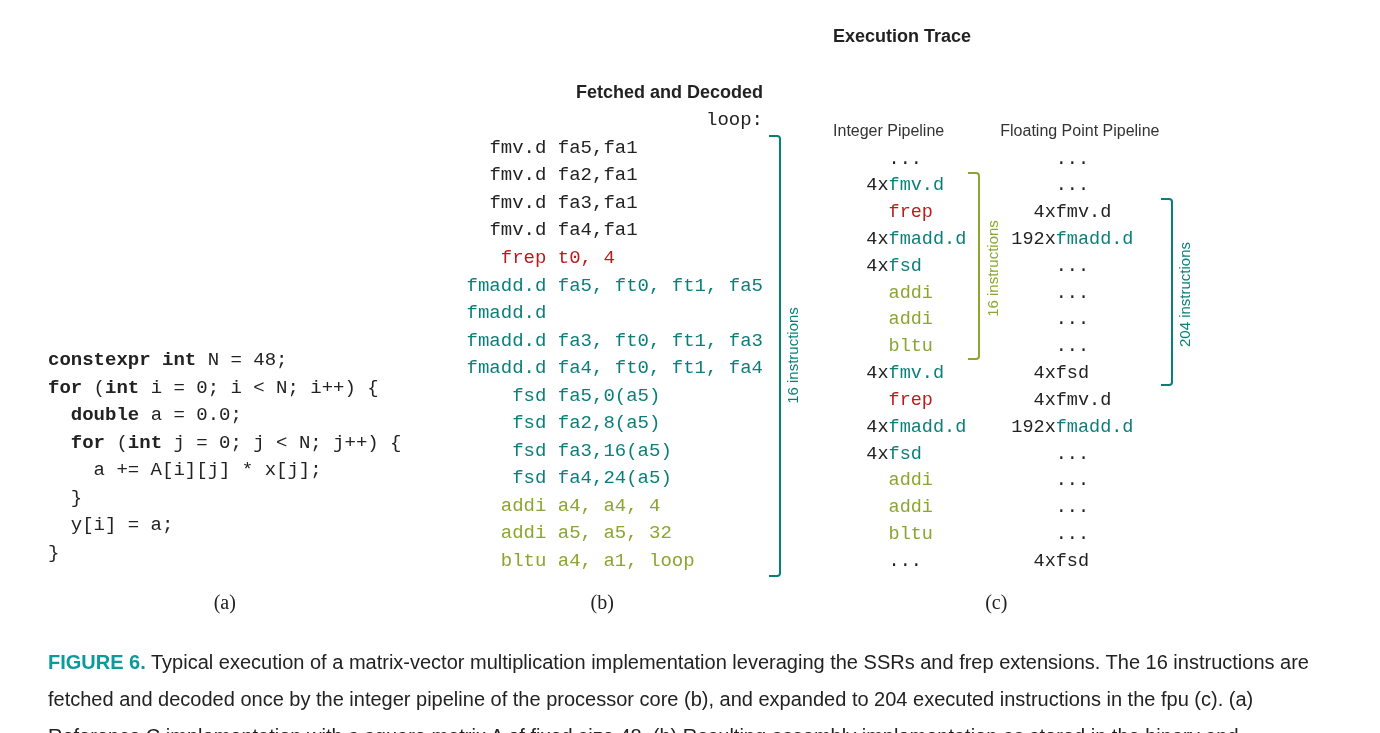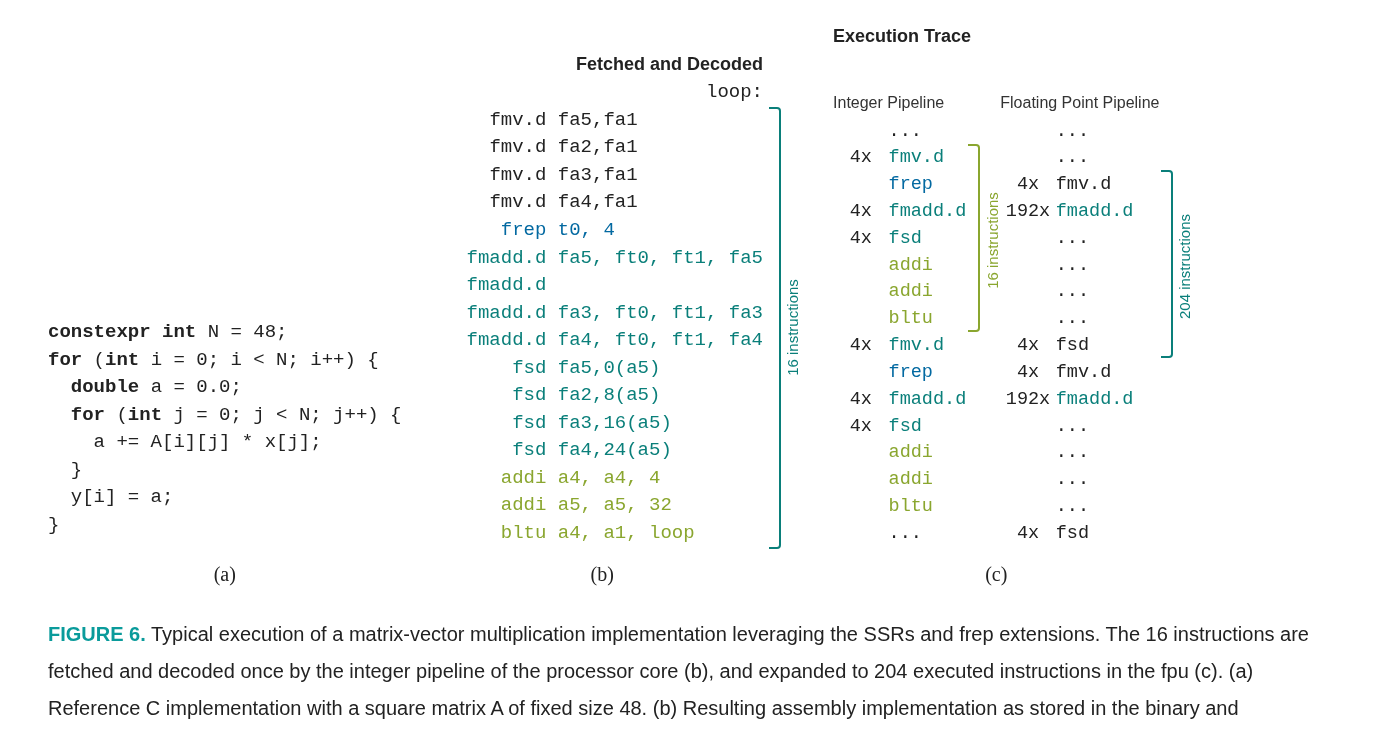--- a/index.html
+++ b/index.html
@@ -18,46 +18,46 @@
   .mono { font-family: 'Consolas', 'Menlo', 'Courier New', monospace; font-size: 19px; line-height: 1.45; white-space: pre; }
   .c-code { margin-bottom: 8px; }
   .c-kw { font-weight: 700; }
   .asm-header { font-weight: 700; font-size: 18px; font-family: inherit; margin-bottom: 2px; }
   .asm-block { position: relative; }
   .asm-line { display: flex; }
   .asm-op { display: inline-block; width: 8ch; }
   .asm-args { display: inline-block; }
   .indent1 { padding-left: 1.2ch; }
   .c-teal { color: #0a7f7a; }
-  .c-orange { color: #0369a1; }
+  .c-orange { color: #b91c1c; }
   .c-olive { color: #8aa62f; }
   .bracket-group { position: relative; }
   .bracket {
     position: absolute;
     border-right: 2px solid;
     border-top: 2px solid;
     border-bottom: 2px solid;
     border-top-right-radius: 4px;
     border-bottom-right-radius: 4px;
     width: 10px;
   }
   .bracket-label {
     position: absolute;
     transform: rotate(-90deg);
     transform-origin: center;
     font-size: 15px;
     white-space: nowrap;
   }
   .trace-wrap { display: flex; flex-direction: column; gap: 41px; }
-  .trace-cols { display: flex; gap: 34px; }
+  .trace-cols { display: flex; gap: 34px; margin-top: 28px; }
   .trace-col { position: relative; }
   .trace-title { font-weight: 700; font-size: 18px; margin-bottom: 2px; }
   .trace-subtitle { font-size: 16px; color: #333; margin-bottom: 4px; }
   .trace-line { display: flex; font-family: 'Consolas','Menlo','Courier New',monospace; font-size: 18.5px; line-height: 1.45; white-space: pre; }
-  .count-col { display: inline-block; width: 5ch; text-align: center; }
+  .count-col { display: inline-block; width: 5ch; text-align: right; }
   .caption { font-size: 20px; line-height: 1.85; }
   .fig-label { color: #0a9b9b; font-weight: 700; }
 </style>
 </head>
 <body>
 
 <div class="figure-container">
   <div class="panels">
 
     <div class="panel">

